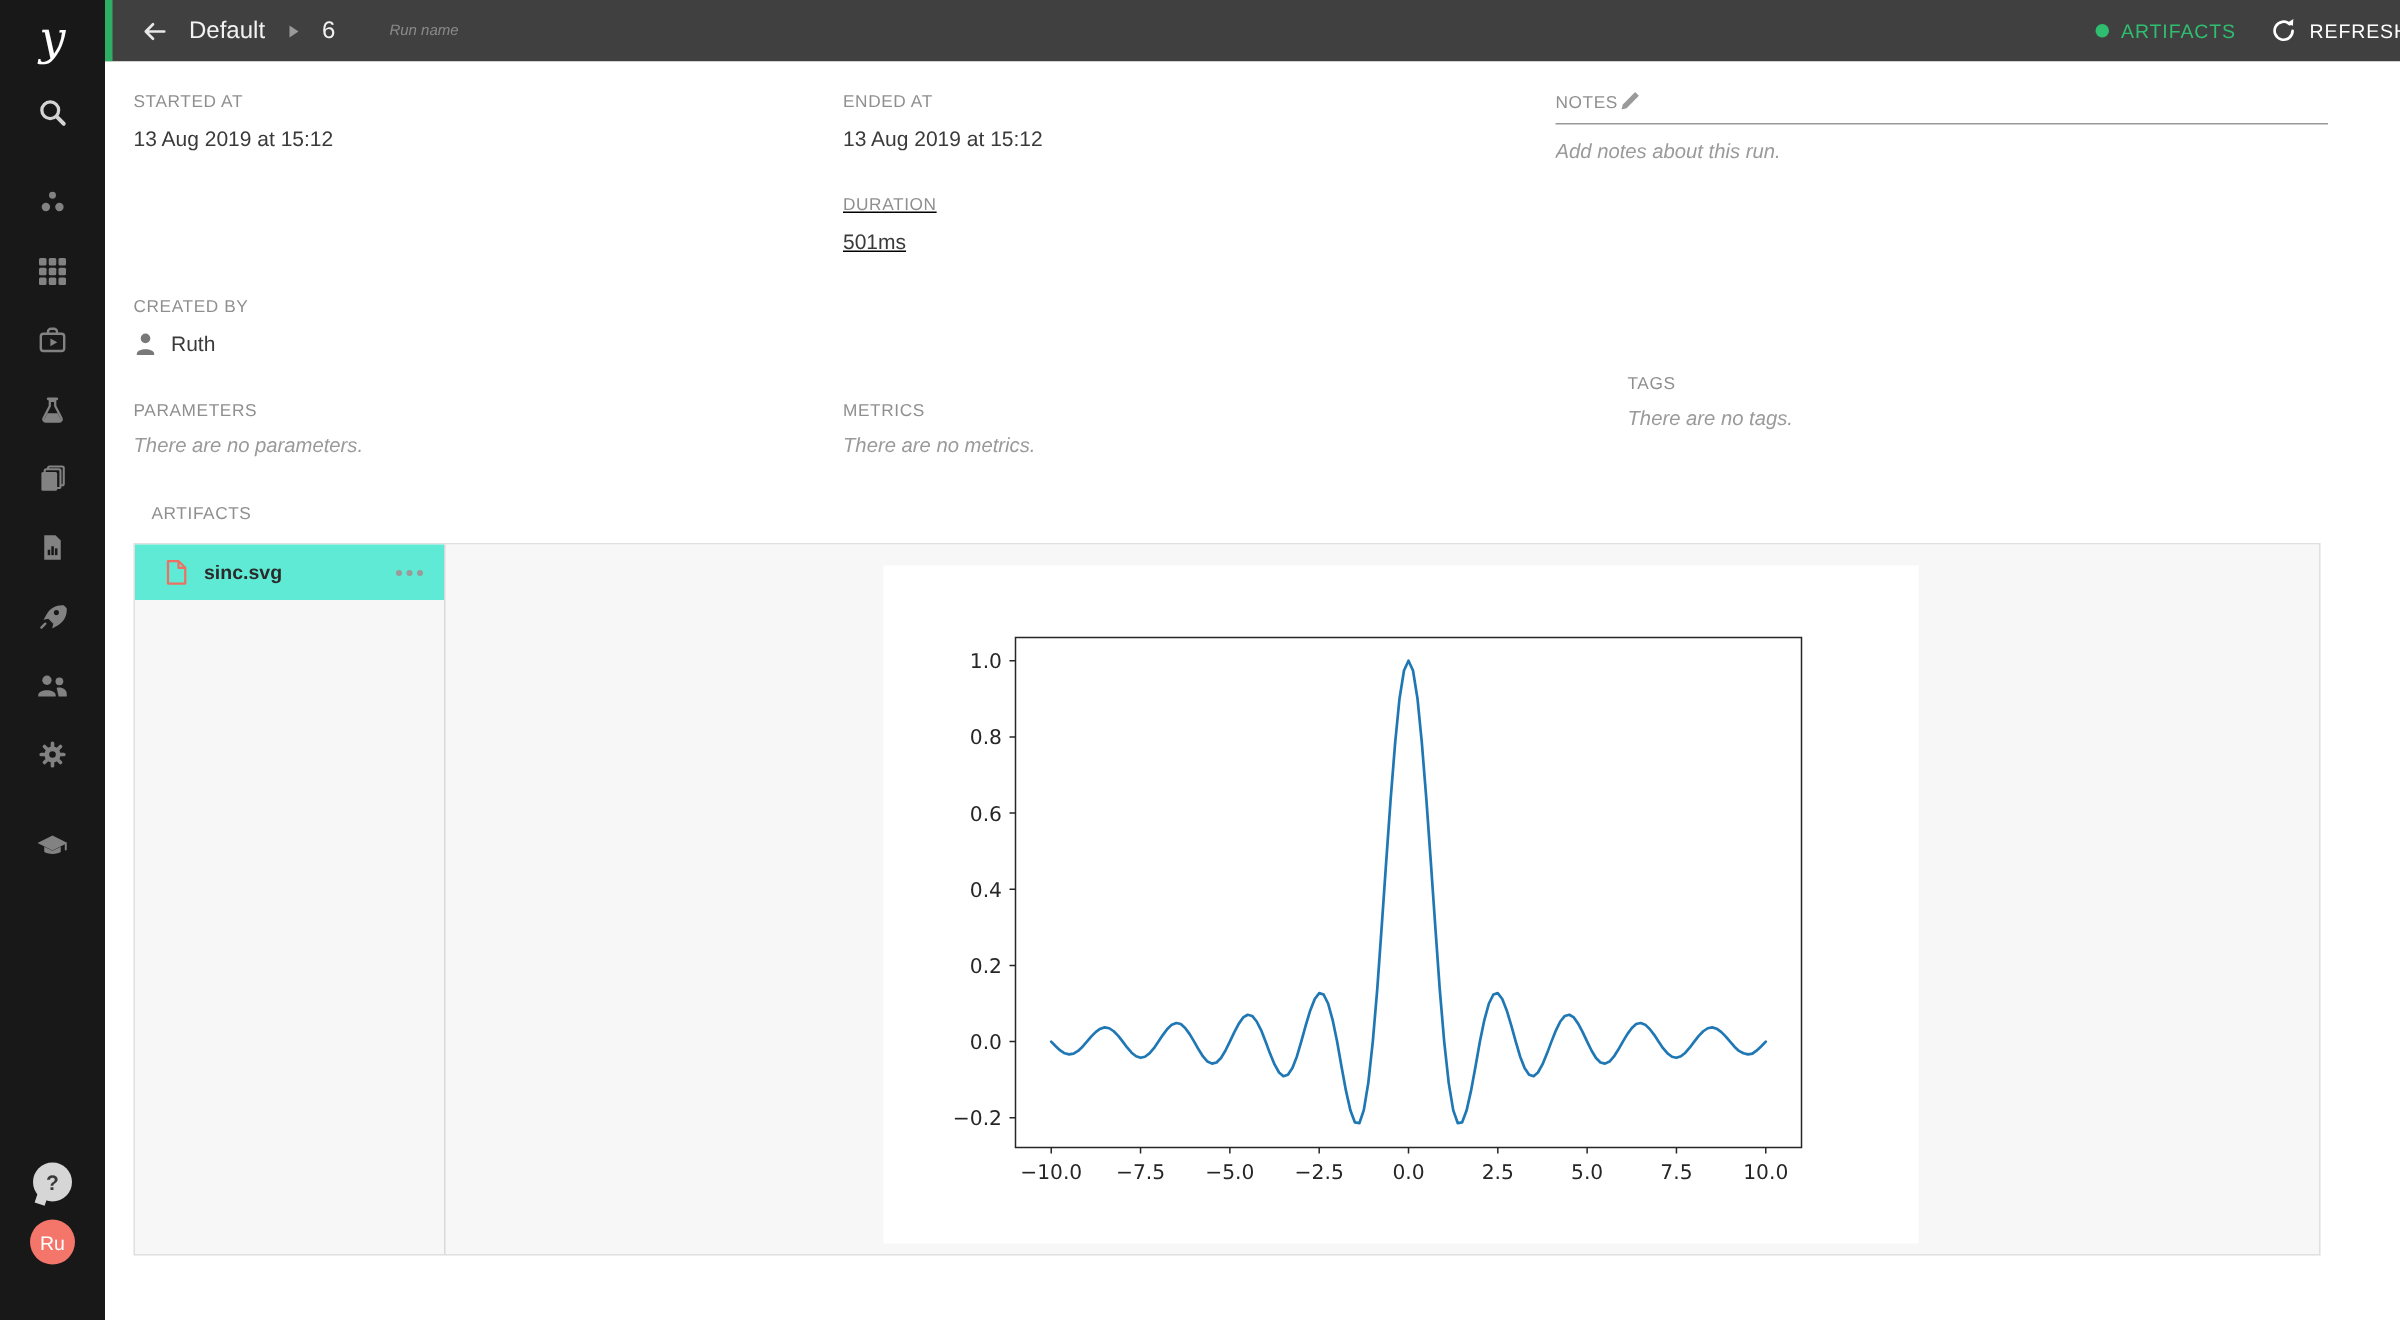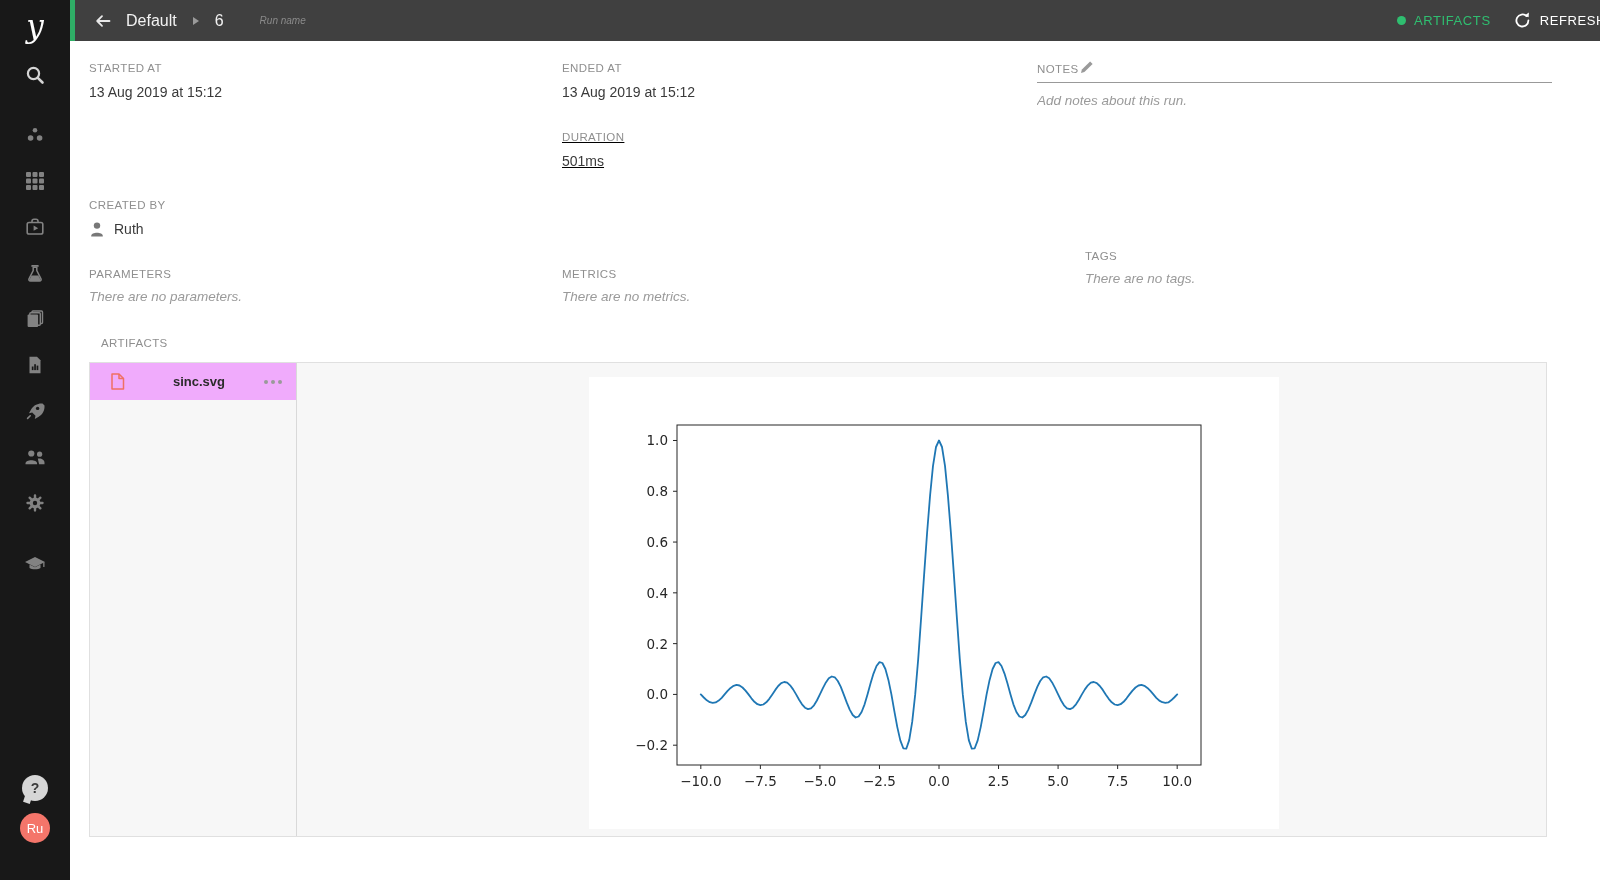--- a/index.html
+++ b/index.html
@@ -46,21 +46,21 @@
   .notes-head { display:flex; align-items:flex-end; border-bottom:1px solid #999; padding-bottom:7px; }
   .notes-input { width:100%; margin-top:10px; border:none; outline:none; background:transparent;
     font-family:"Liberation Sans", sans-serif; font-style:italic; font-size:13.5px; color:#555; }
   .notes-input::placeholder { color:#9a9a9a; opacity:1; }
 
   
   .artifacts-label { position:absolute; left:31px; top:296px; font-size:11.5px; color:#8f8f8f; letter-spacing:.4px; }
   .panel { position:absolute; left:19px; top:321px; width:1458px; height:475px; background:#f7f7f7; border:1px solid #e0e0e0; }
   .filelist { position:absolute; left:0; top:0; width:207px; height:473px; border-right:1px solid #d9d9d9; background:#f7f7f7; }
   .file-row { height:37px; display:flex; align-items:center; padding:0 12px 0 20px; cursor:pointer; }
-  .file-row.selected { background:#f0abfc;text-align:center; }
+  .file-row.selected { background:#5eead4; }
   .file-name { font-size:13px; font-weight:bold; color:#2b2b2b; margin-left:11px; flex:1; }
   .dots-btn { display:flex; gap:3px; cursor:pointer; padding:4px 2px; }
   .dots-btn i { width:4px; height:4px; border-radius:50%; background:#9a9a9a; }
   .preview { position:absolute; left:208px; top:0; right:0; bottom:0; background:#f7f7f7; }
   .chart-img { position:absolute; left:291px; top:14px; width:690px; height:452px; background:#fff; }
   .chart-img svg text.tick { font-family:"DejaVu Sans", sans-serif; font-size:13.5px; fill:#262626; }
 </style>
 </head>
 <body>
 

